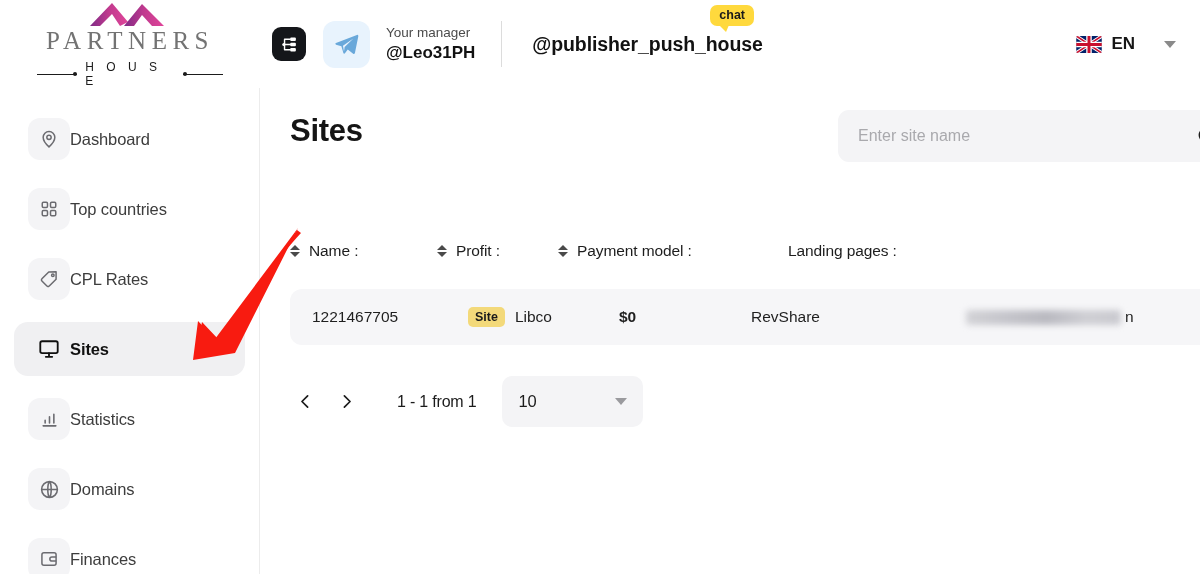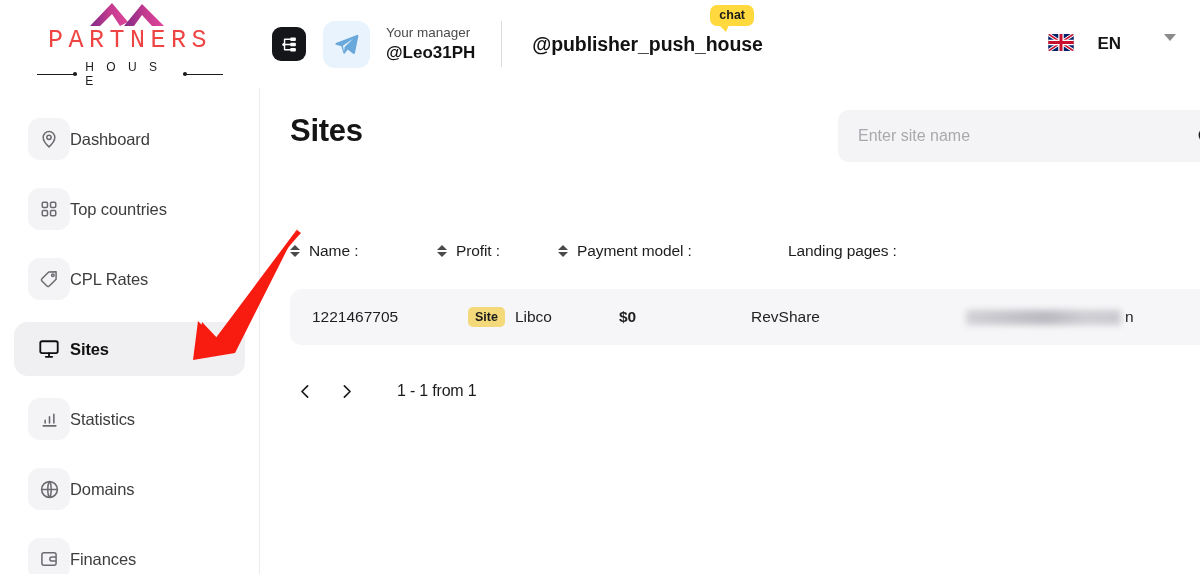--- a/index.html
+++ b/index.html
@@ -20,22 +20,22 @@
   }
   .logo-zone {
     width: 260px; height: 88px;
     display: flex; align-items: center; justify-content: center;
     flex: 0 0 260px;
   }
   .logo { width: 186px; }
   .logo-peaks { display: block; margin: 0 auto 2px auto; }
   .logo-word {
     font-size: 25px; letter-spacing: 5.5px;
-    font-weight: 400; color: #ef4444; text-align: center;
-    line-height: 1; font-family: Liberation Mono, monospace;
+    font-weight: 400; color: #737373; text-align: center;
+    line-height: 1; font-family: Liberation Serif, serif;
   }
   .logo-sub {
     display: flex; align-items: center; justify-content: center;
     gap: 5px; margin-top: 7px;
   }
   .logo-sub .rule { width: 42px; height: 1px; background: #1b1b1b; position: relative; }
   .logo-sub .rule::after {
     content: ""; position: absolute; top: -1.5px; width: 4px; height: 4px;
     border-radius: 50%; background: #1b1b1b;
   }
@@ -69,21 +69,21 @@
     font-size: 12.5px; font-weight: 700;
     padding: 3px 9px 4px 9px; border-radius: 7px;
   }
   .chat-badge::after {
     content: ""; position: absolute; left: 9px; bottom: -6px;
     width: 0; height: 0;
     border-left: 7px solid transparent; border-right: 3px solid transparent;
     border-top: 7px solid #ffd93d;
   }
   .lang {
-    margin-left: auto; display: flex; gap: 23px;
+    margin-left: auto; display: flex; align-items: center; gap: 9px;
     padding-right: 2px;
   }
   .flag { width: 26px; height: 17px; border-radius: 2px; display: block; }
   .lang-code { font-size: 17px; font-weight: 600; color: #161616; }
   .caret-down {
     width: 0; height: 0; margin-left: 20px;
     border-left: 6px solid transparent; border-right: 6px solid transparent;
     border-top: 7px solid #8a8a8a;
   }
 
@@ -413,20 +413,24 @@
         <svg width="17" height="17" viewBox="0 0 24 24" fill="none" stroke="#1b1b1b" stroke-width="2.4" stroke-linecap="round" stroke-linejoin="round">
           <path d="M15 4 L7 12 L15 20"></path>
         </svg>
       </span>
       <span class="pg-arrow next">
         <svg width="17" height="17" viewBox="0 0 24 24" fill="none" stroke="#1b1b1b" stroke-width="2.4" stroke-linecap="round" stroke-linejoin="round">
           <path d="M9 4 L17 12 L9 20"></path>
         </svg>
       </span>
       <span class="pg-info">1 - 1 from 1</span>
+      <span class="pg-select">
+        <span class="pg-select-val">10</span>
+        <span class="pg-select-caret"></span>
+      </span>
     </div>
 
   </div>
 
   <svg class="annot" width="125" height="140" viewBox="0 0 125 140">
     <path d="M112 8 C100 28, 60 86, 34 118 L17 100 L10 136 L48 130 L33 115 C60 84, 100 27, 116 11 Z" fill="#f81b10"></path>
     <path d="M113 6 L30 117 L13 99 L8 138 L50 131 Z" fill="#f81b10"></path>
   </svg>
 
 </div>

